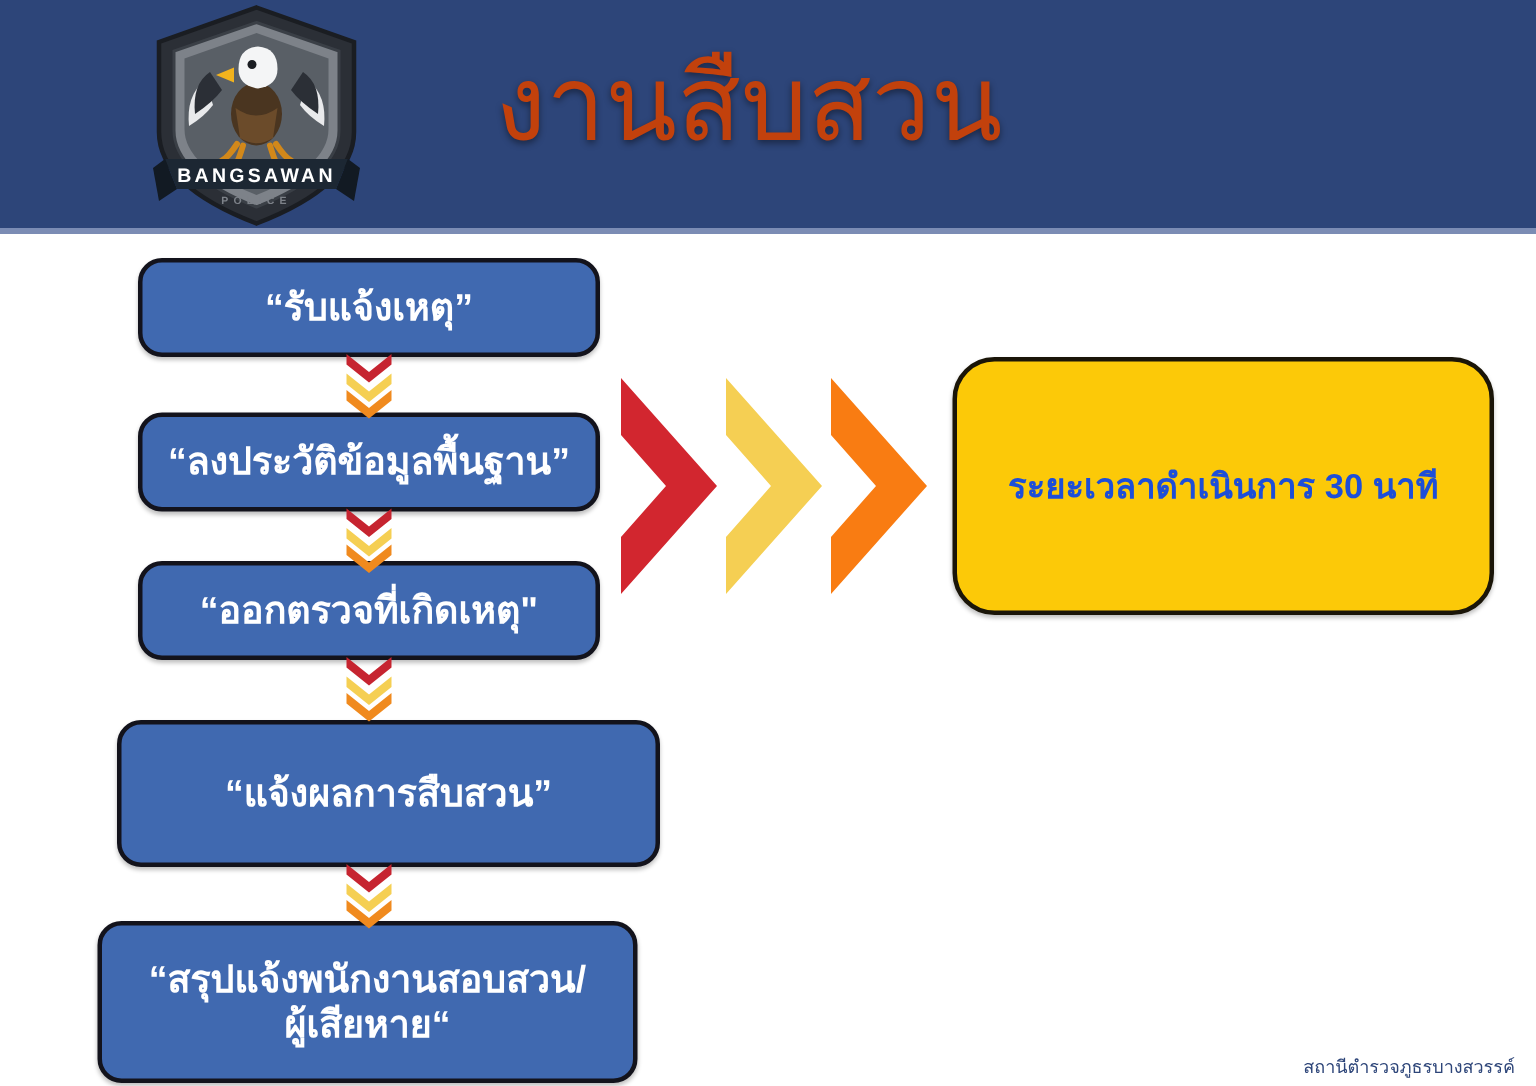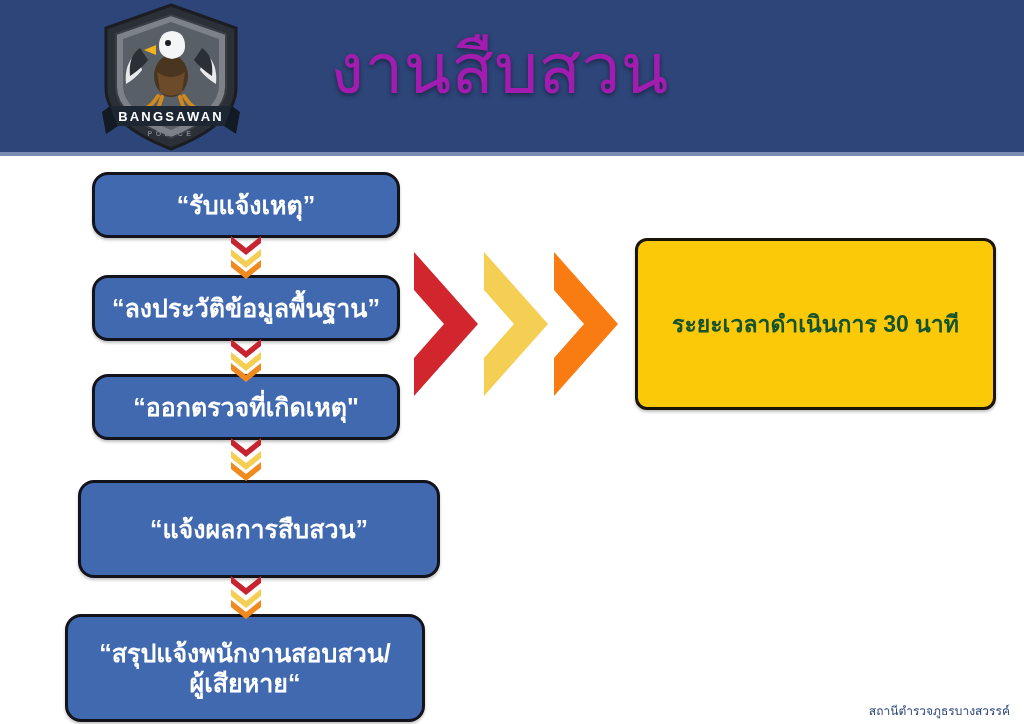--- a/index.html
+++ b/index.html
@@ -47,21 +47,21 @@
   
   .header-title {
     position: absolute;
     left: 330px;
     top: 14px;
     width: 600px;
     height: 110px;
     display: flex;
     align-items: center;
     justify-content: flex-start;
-    color: #a21caf;
+    color: #c2410c;
     font-size: 70px;
     line-height: 1.0;
     font-weight: 400;
     letter-spacing: 0px;
     text-shadow: 0 2px 5px rgba(0,0,0,0.45);
     white-space: nowrap;
   }
 
   
   .flow-node {
@@ -117,26 +117,26 @@
   
   .result-box {
     position: absolute;
     left: 635px;
     top: 238px;
     width: 361px;
     height: 172px;
     box-sizing: border-box;
     background: #fcc908;
     border: 3px solid #1a1508;
-    border-radius: 12px;
+    border-radius: 28px;
     display: flex;
     align-items: center;
     justify-content: center;
     text-align: center;
-    color: #14532d;
+    color: #1d4ed8;
     font-size: 23px;
     font-weight: 700;
     box-shadow: 0 2px 3px rgba(0,0,0,0.25);
   }
 
   
   .footer-credit {
     position: absolute;
     right: 14px;
     bottom: 4px;

